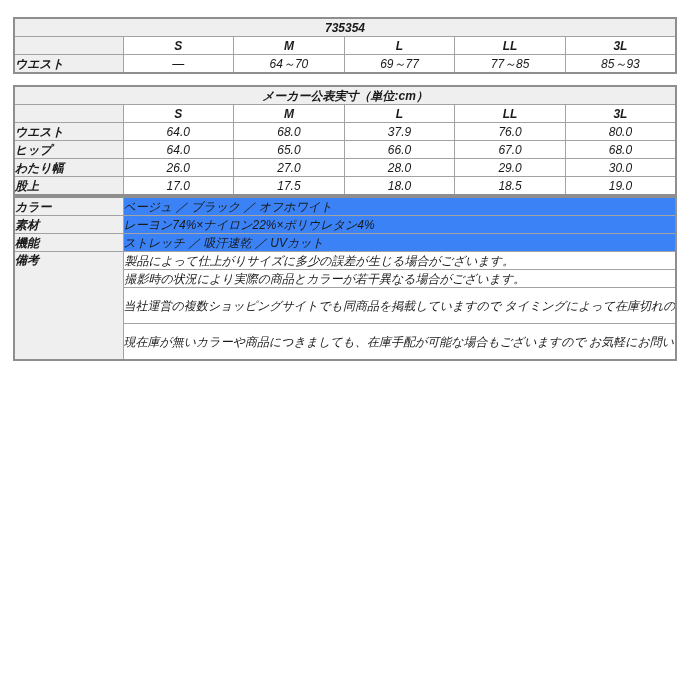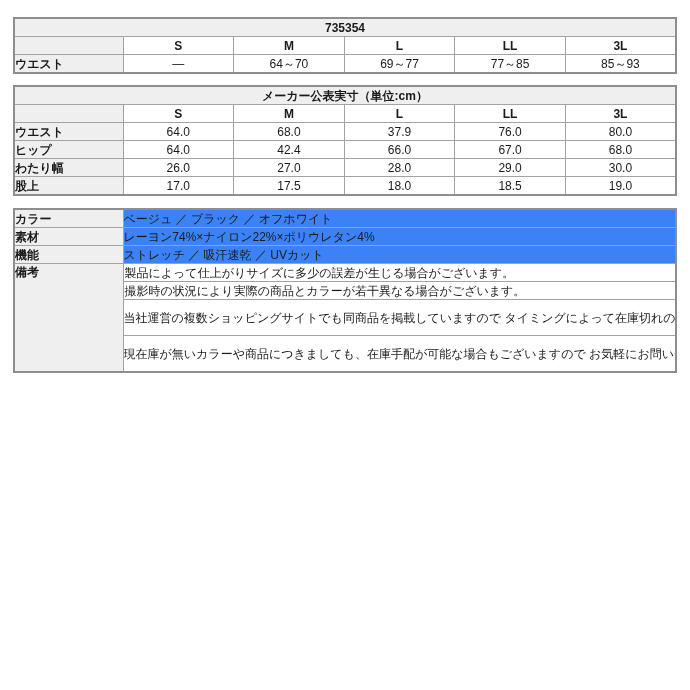--- a/index.html
+++ b/index.html
@@ -9,38 +9,39 @@
     font-family: "Liberation Sans", "DejaVu Sans", sans-serif;
     color: #1a1a1a;
   }
   .page {
     width: 690px;
     height: 596px;
     box-sizing: border-box;
     padding: 17px 13px 7px 13px;
     background: #ffffff;
     overflow: hidden;
+    font-style: italic;
   }
   table.tbl {
     width: 664px;
     table-layout: fixed;
     border-collapse: collapse;
     border: 2px solid #8e8e8e;
     font-size: 12px;
   }
   table.tbl td {
     border: 1px solid #a3a3a3;
     height: 17px;
     line-height: 16px;
     padding: 0;
     overflow: hidden;
     white-space: nowrap;
   }
   .mb11 { margin-bottom: 11px; }
-  .mb12 { margin-bottom: 12px; }
+  .mb12 { }
   td.hd {
     background: #efefef;
     font-weight: bold;
     text-align: center;
   }
   td.lbl {
     background: #efefef;
     font-weight: bold;
   }
   td.szh {
@@ -129,21 +130,21 @@
         <td class="lbl">ウエスト</td>
         <td class="val">64.0</td>
         <td class="val">68.0</td>
         <td class="val">37.9</td>
         <td class="val">76.0</td>
         <td class="val">80.0</td>
       </tr>
       <tr>
         <td class="lbl">ヒップ</td>
         <td class="val">64.0</td>
-        <td class="val">42.4</td>
+        <td class="val">65.0</td>
         <td class="val">66.0</td>
         <td class="val">67.0</td>
         <td class="val">68.0</td>
       </tr>
       <tr>
         <td class="lbl">わたり幅</td>
         <td class="val">26.0</td>
         <td class="val">27.0</td>
         <td class="val">28.0</td>
         <td class="val">29.0</td>

